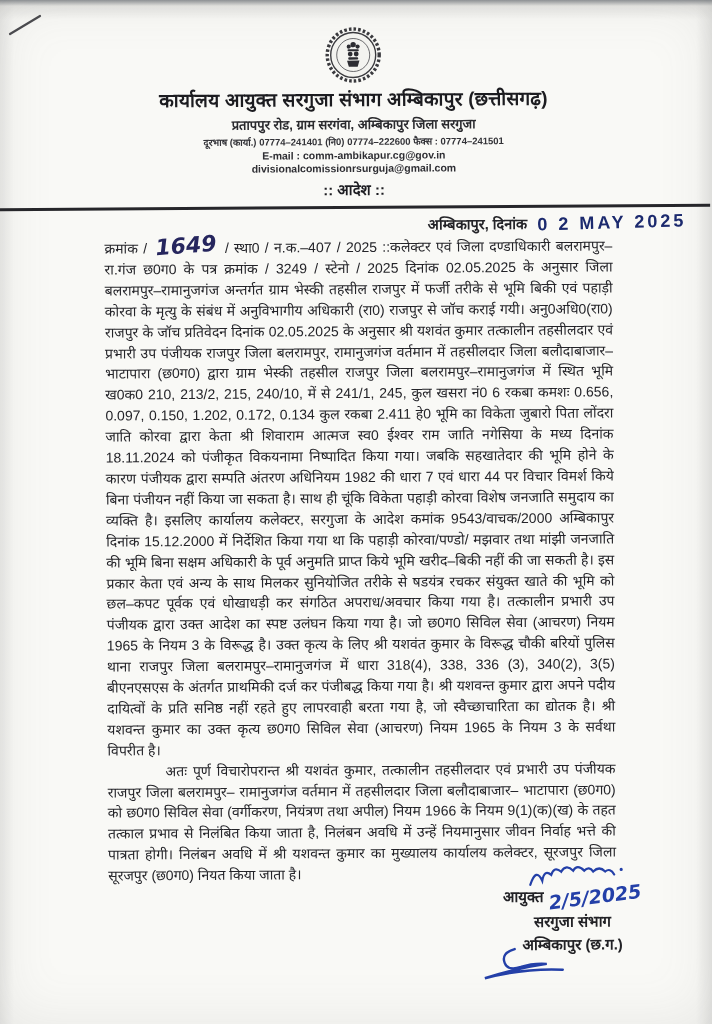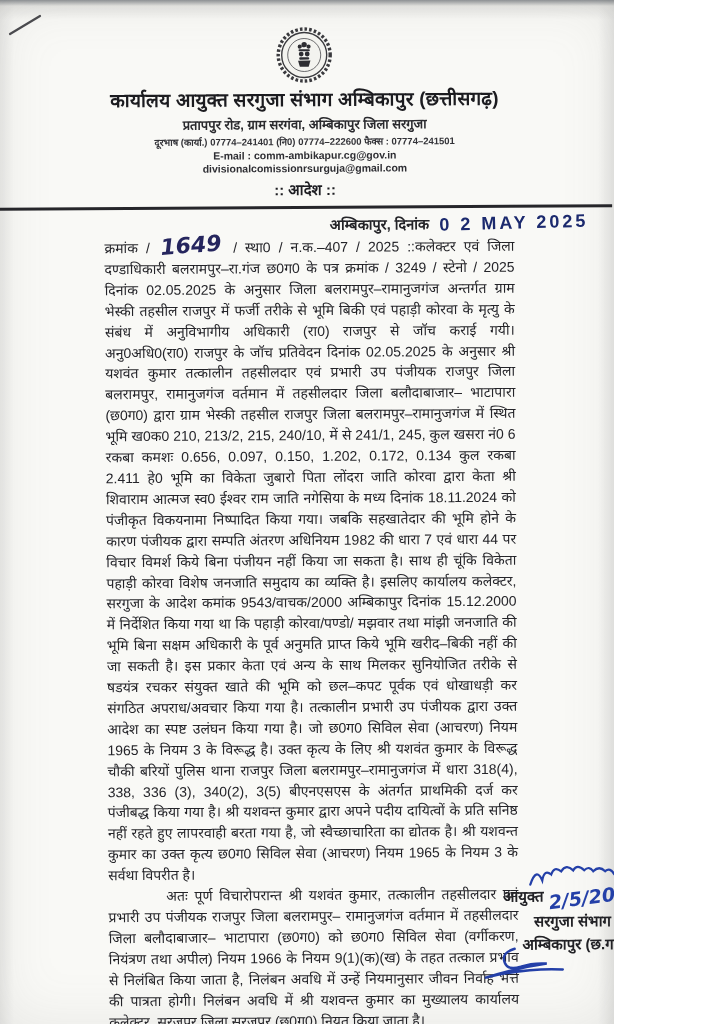--- a/index.html
+++ b/index.html
@@ -1,20 +1,20 @@
 <!DOCTYPE html>
 <html><head>
 <meta charset="utf-8">
 <style>
   html, body { margin: 0; padding: 0; }
   body { font-family: "Liberation Sans", sans-serif; }
 
   .page {
     position: relative;
-    width: 614px;
+    width: 712px;
     height: 1024px;
     overflow: hidden;
     background:
       linear-gradient(180deg, rgba(125,129,133,0.85) 0px, rgba(214,214,211,0.55) 6px, rgba(246,246,243,0) 20px),
       linear-gradient(90deg, rgba(150,150,150,0.16) 0px, rgba(0,0,0,0) 14px),
       linear-gradient(270deg, rgba(150,150,150,0.20) 0px, rgba(0,0,0,0) 16px),
       #f9f9f6;
     box-shadow: inset 0 0 55px rgba(110,110,110,0.12);
     color: #242428;
   }

